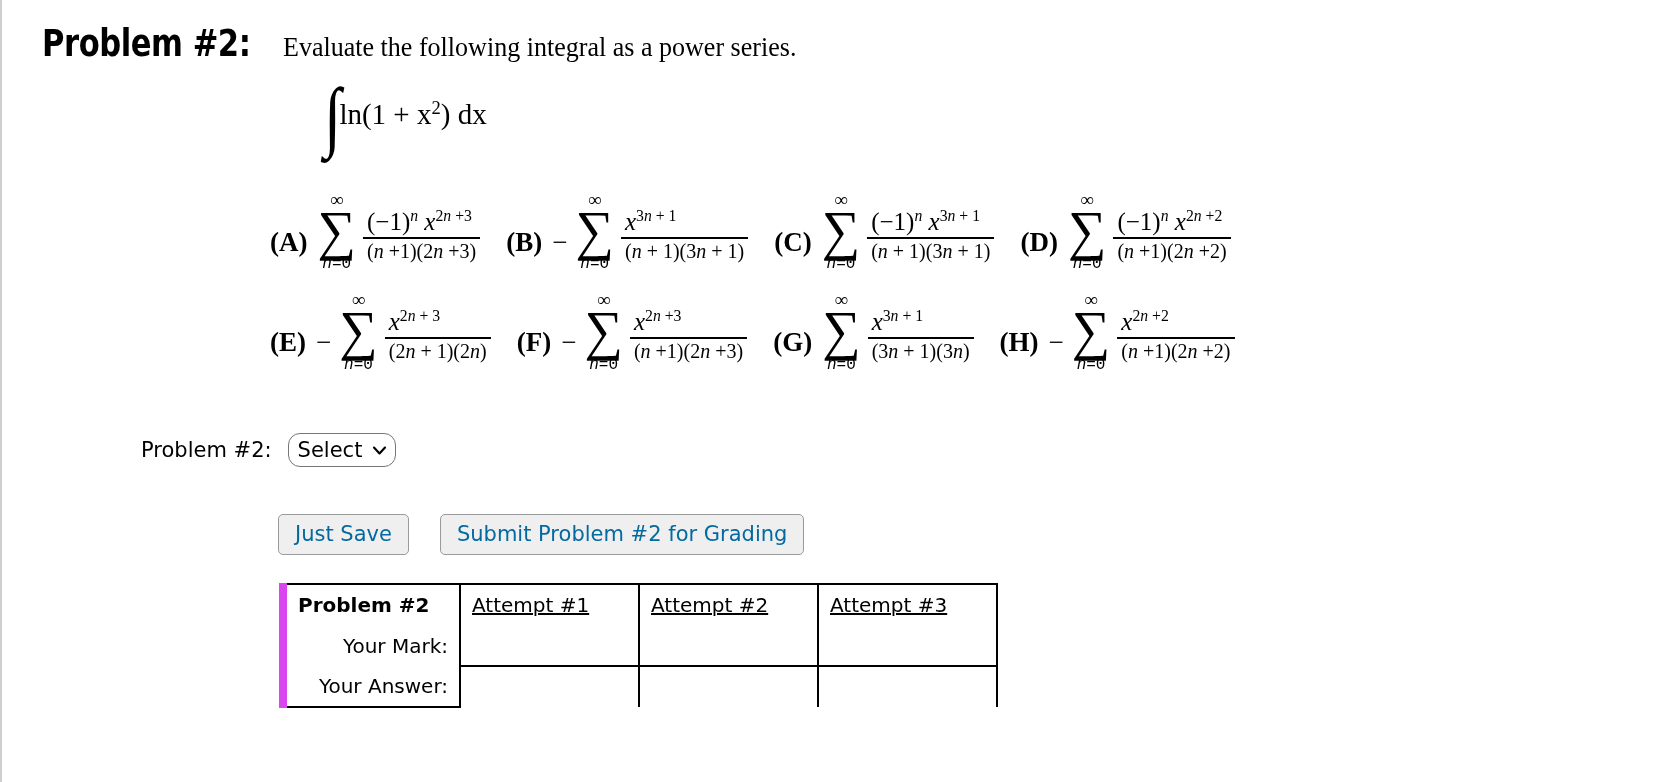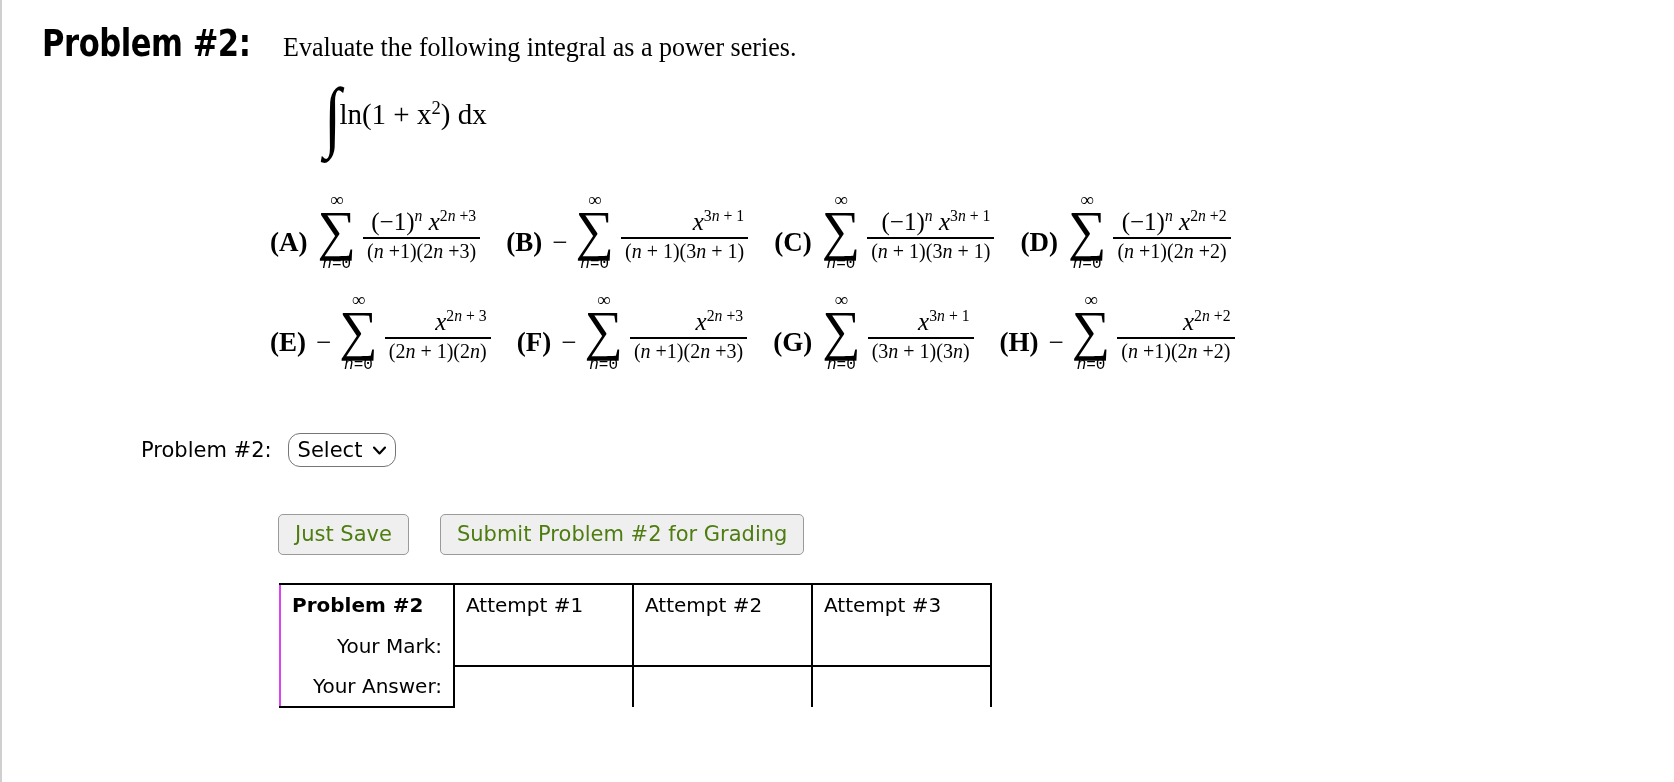--- a/index.html
+++ b/index.html
@@ -154,21 +154,21 @@
     font-size: 16px;
     height: 20px;
     line-height: 20px;
     margin-top: 1px;
   }
 
   
   .frac {
     display: inline-flex;
     flex-direction: column;
-    align-items: flex-end;
+    align-items: flex-start;
     position: relative;
     top: 3px;
   }
   .frac-num {
     font-size: 25px;
     padding: 0 4px 1px 4px;
     line-height: 1.12;
   }
   .frac-bar {
     width: 100%;
@@ -229,21 +229,21 @@
     display: flex;
     align-items: center;
   }
   .btn {
     font-family: "DejaVu Sans", "Liberation Sans", sans-serif;
     font-size: 21px;
     background: #efefef;
     border: 1px solid #9a9a9a;
     border-radius: 5px;
     padding: 7px 16px 8px 16px;
-    color: #4d7c0f;
+    color: #0369a1;
     box-sizing: border-box;
     white-space: nowrap;
   }
   .btn + .btn { margin-left: 31px; }
 
   
   .results-table {
     position: absolute;
     left: 279px;
     top: 583px;
@@ -253,40 +253,41 @@
   }
   .results-table td {
     border: 2px solid #000000;
     padding: 6px 11px;
     vertical-align: middle;
     height: 28px;
   }
   .results-table .rowlabel {
     border-top: none;
     border-bottom: none;
-    border-left: 2px solid #d946ef;
+    border-left: 8px solid #d946ef;
     border-right: 2px solid #000;
     text-align: right;
     white-space: nowrap;
     min-width: 150px;
   }
   .results-table tr:first-child .rowlabel {
     border-top: 2px solid #000;
     font-weight: bold;
     text-align: left;
   }
   .results-table tr:last-child .rowlabel {
     border-bottom: 2px solid #000;
   }
   .results-table .attempt-head {
     border-bottom: none;
     text-align: left;
     min-width: 155px;
   }
   .results-table .attempt-head span {
+    text-decoration: underline;
   }
   .results-table .cell-mid {
     border-top: none;
     border-bottom: none;
   }
   .results-table .cell-bot {
     border-top: none;
   }
 </style>
 </head>

